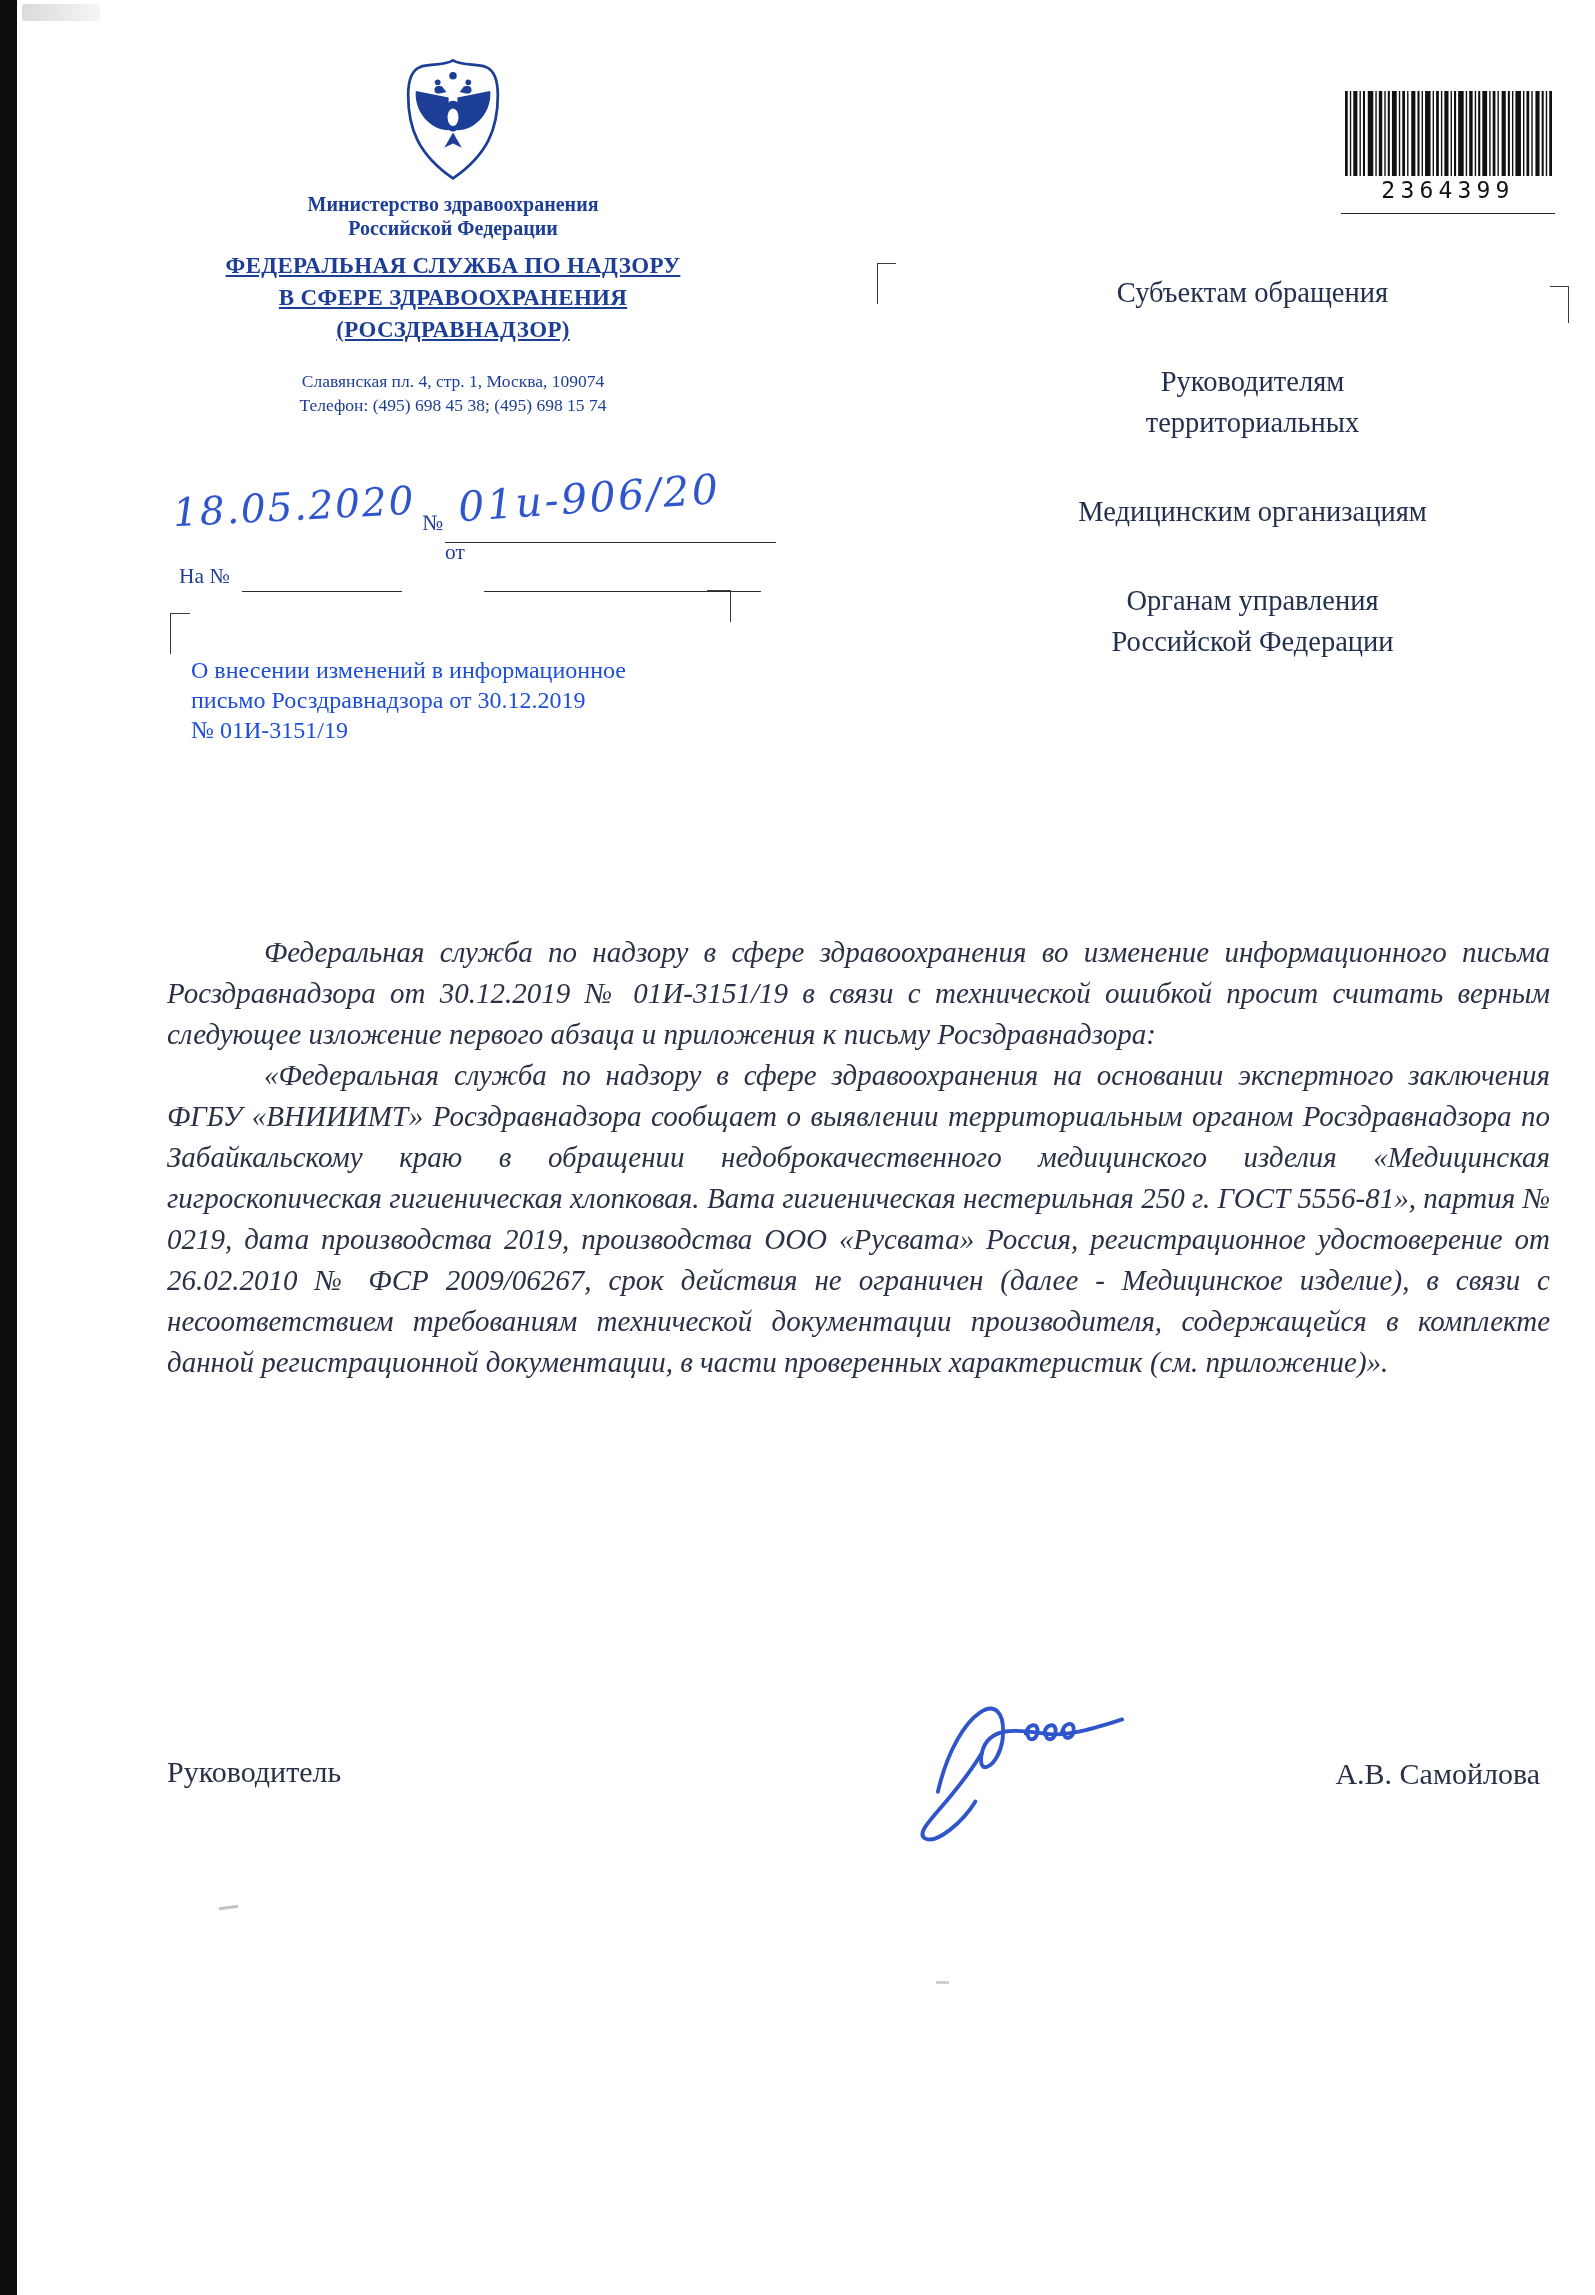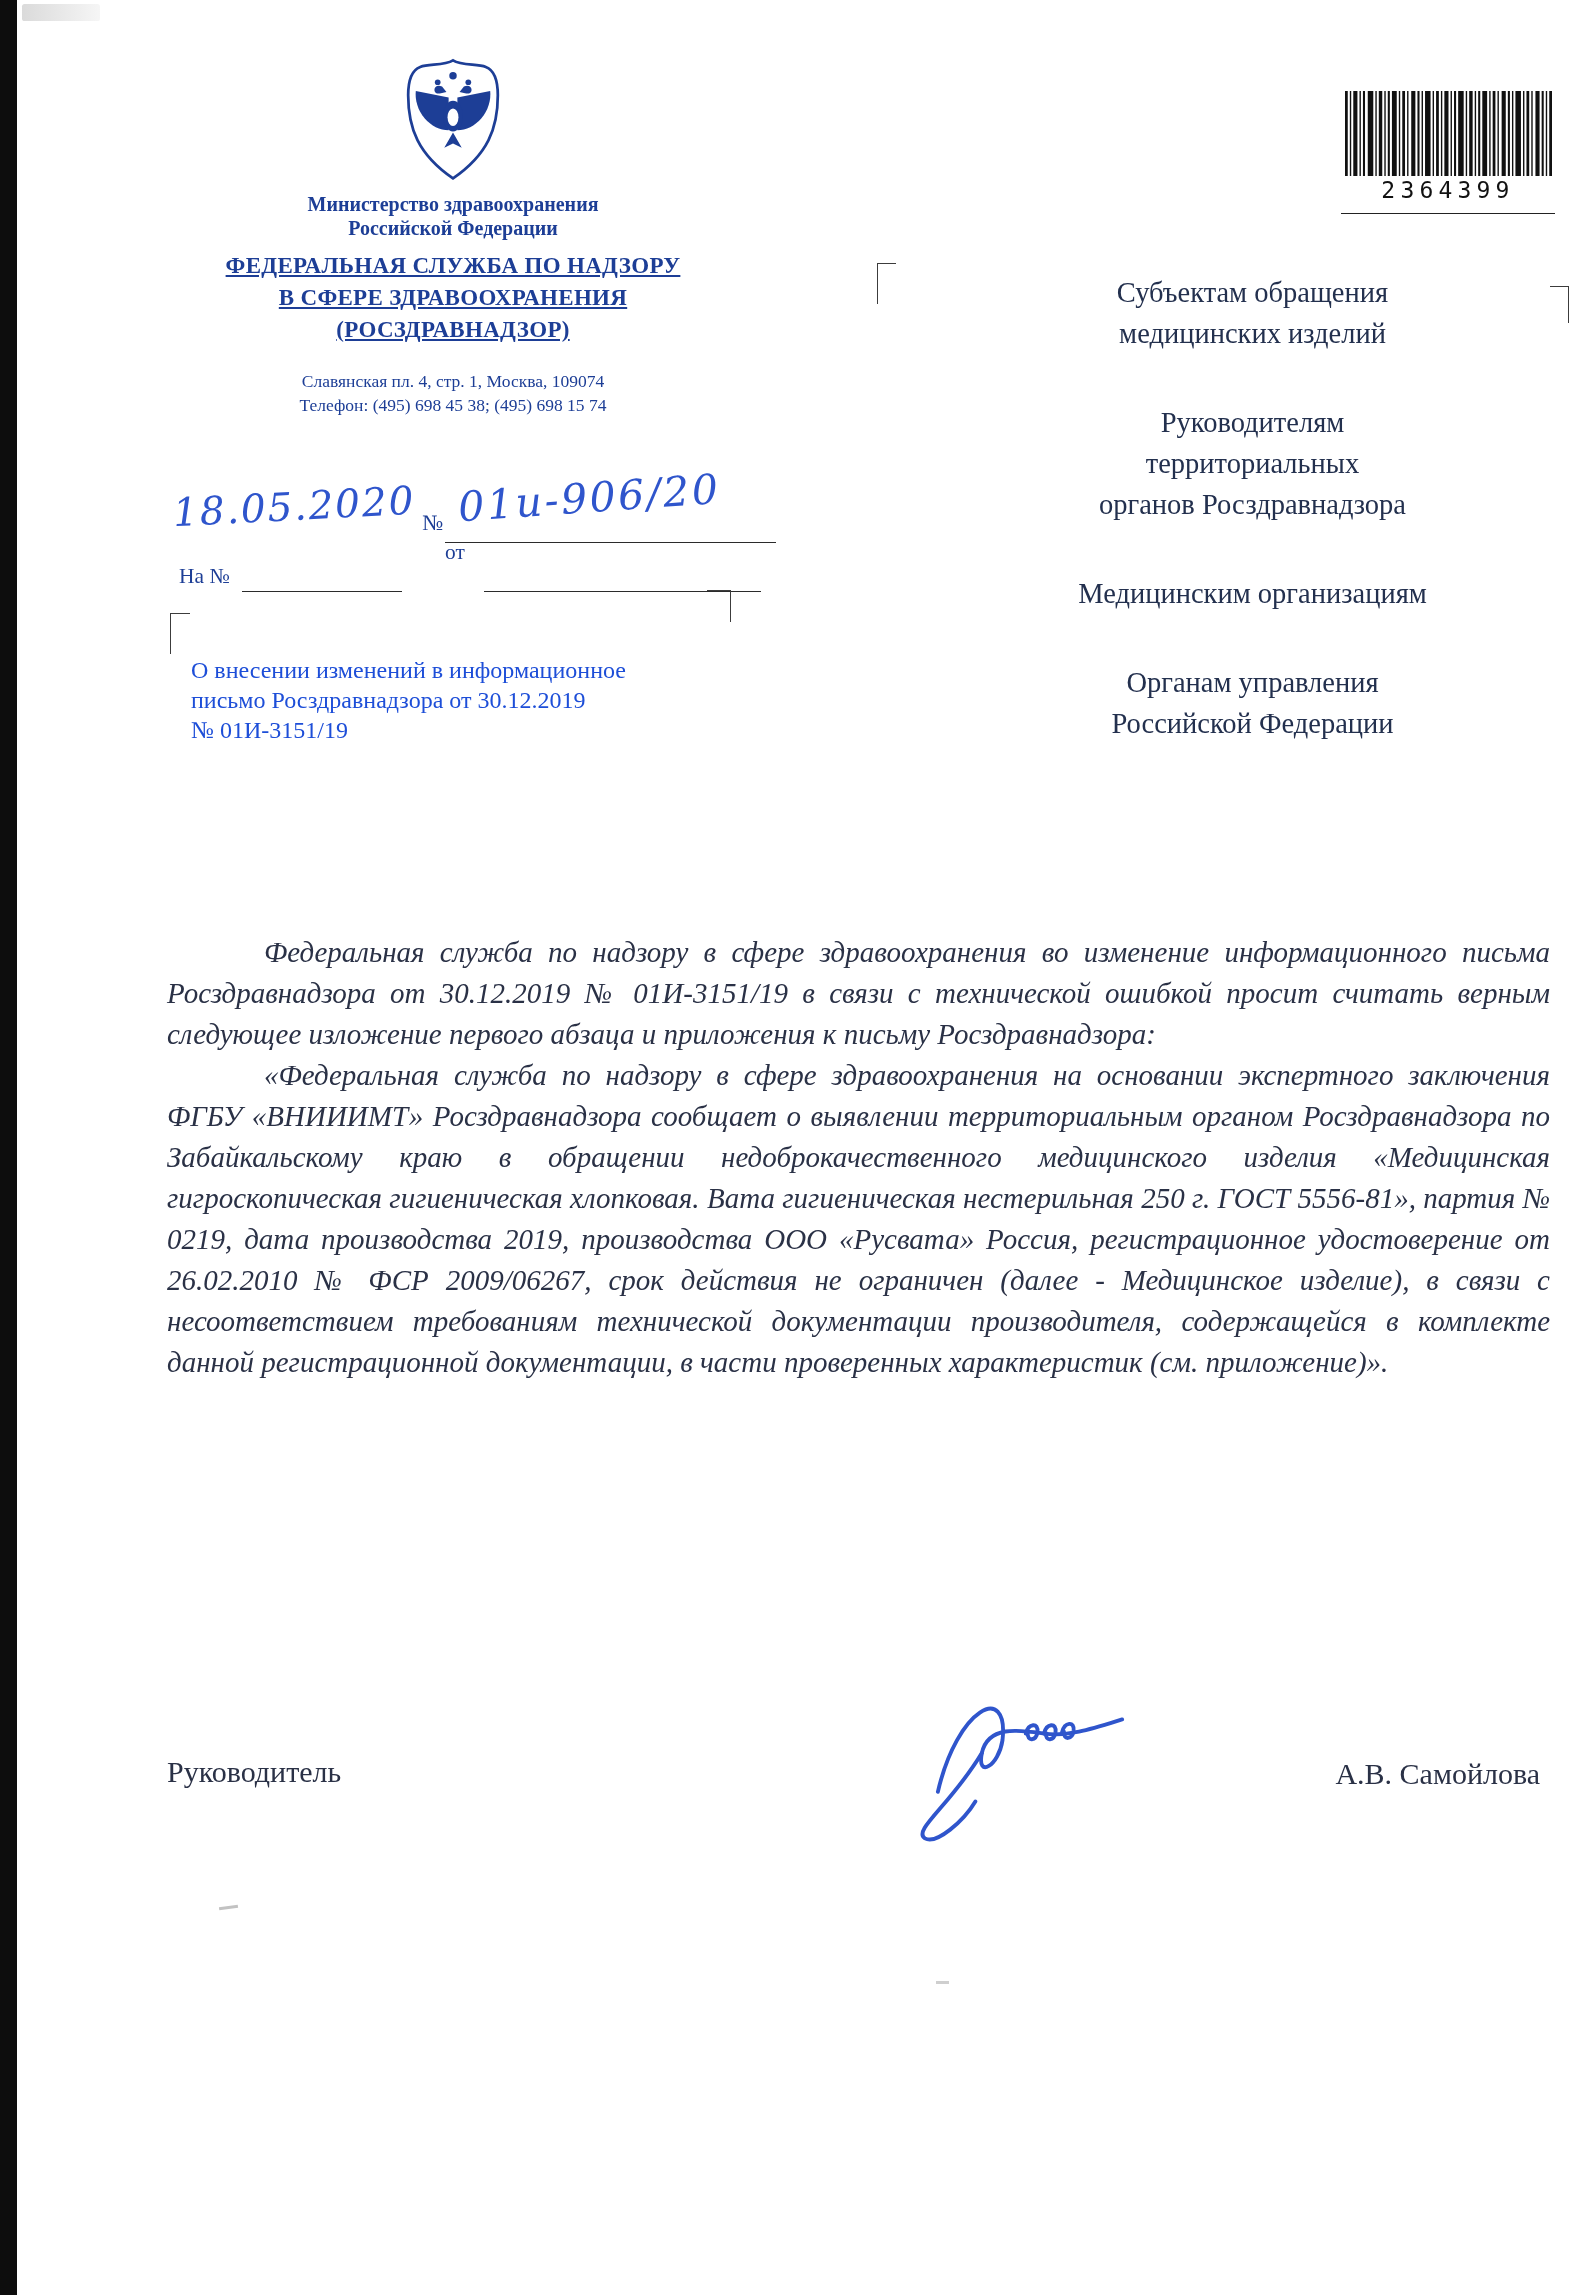--- a/index.html
+++ b/index.html
@@ -171,26 +171,24 @@
         <rect x="291" width="2" height="120"></rect>
           <rect x="296" width="4" height="120"></rect>
       </g>
     </svg>
     <div class="barcode-number">2364399</div>
   </div>
 
   <div class="addressees">
     <div class="addr-group">
       <div>Субъектам обращения</div>
-      <div>медицинских изделий</div>
     </div>
     <div class="addr-group">
       <div>Руководителям</div>
       <div>территориальных</div>
-      <div>органов Росздравнадзора</div>
     </div>
     <div class="addr-group">
       <div>Медицинским организациям</div>
     </div>
     <div class="addr-group">
       <div>Органам управления</div>
       <div>Российской Федерации</div>
     </div>
   </div>
 

